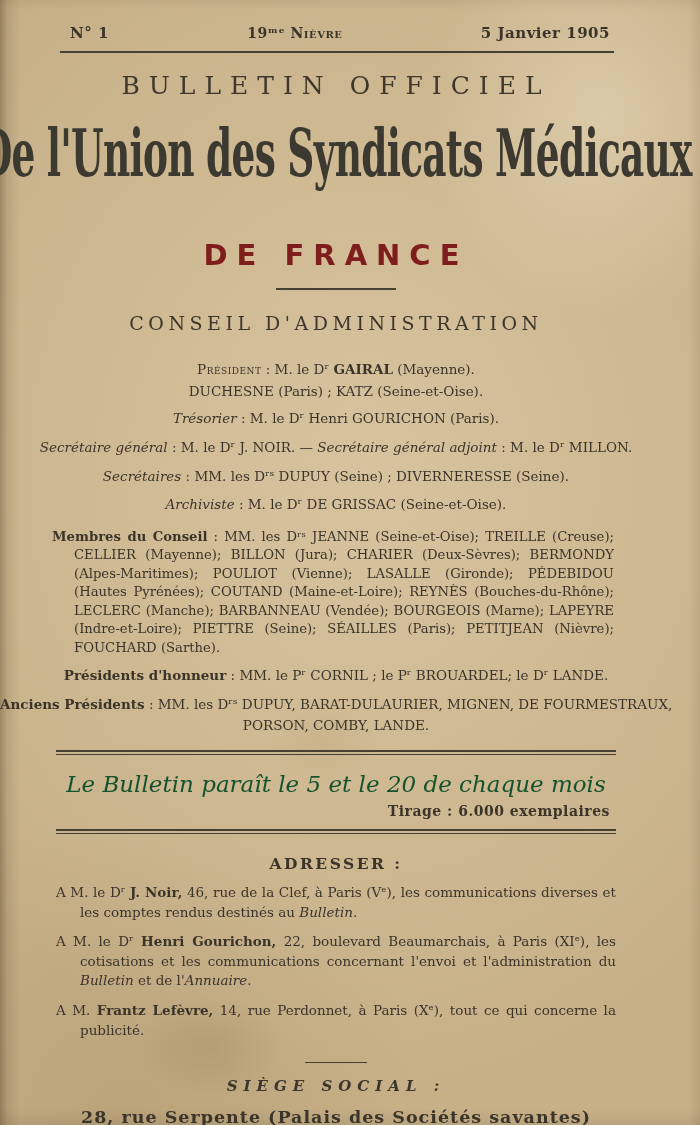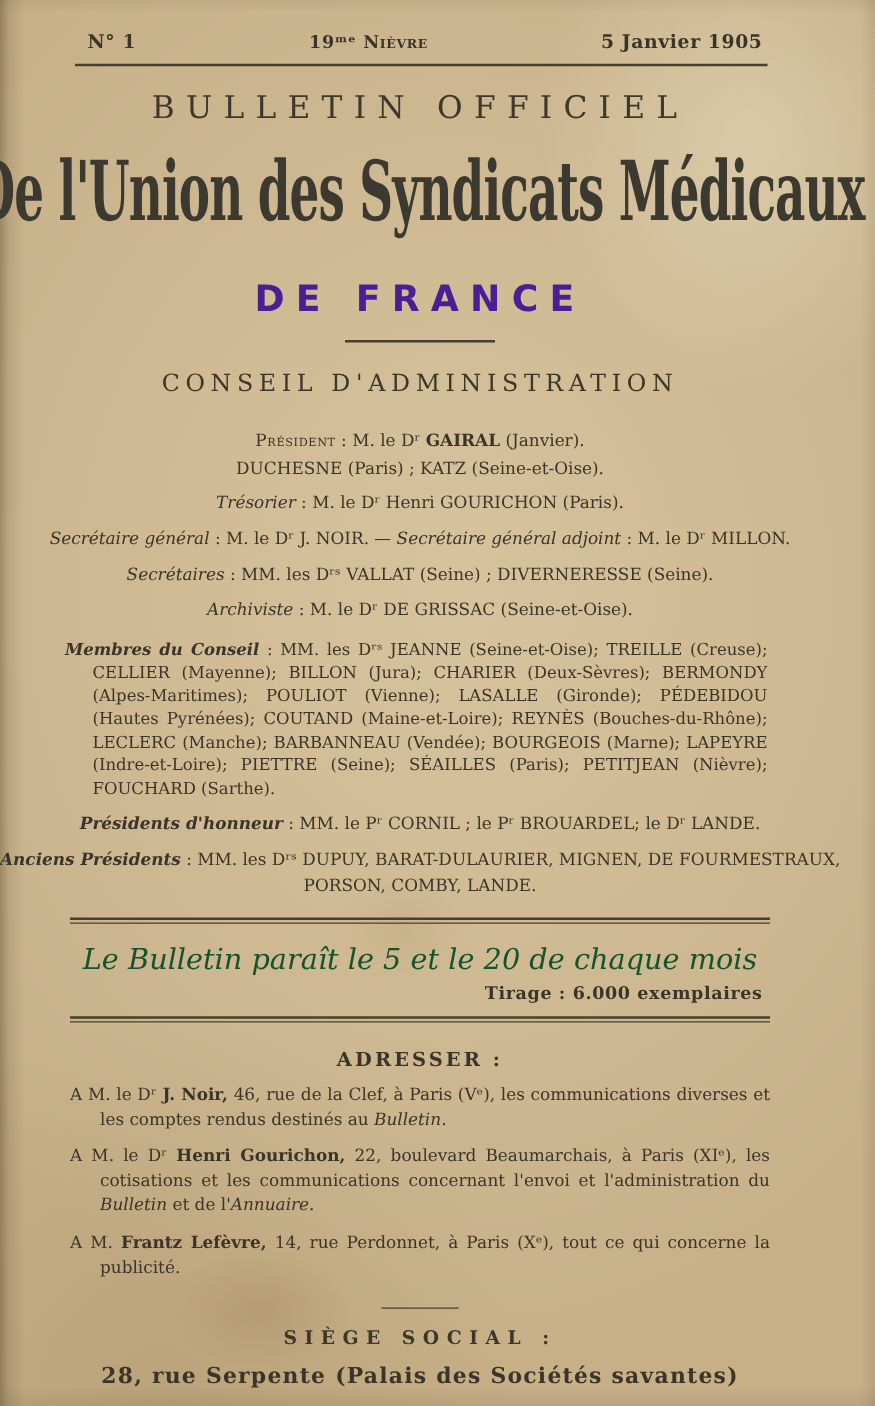--- a/index.html
+++ b/index.html
@@ -24,50 +24,50 @@
   .masthead{display:flex;justify-content:space-between;align-items:baseline;
     padding:24px 62px 0 70px;font-weight:bold;font-size:15px;letter-spacing:0.5px;}
   .masthead .mid{font-size:14px;}
   .rule-full{border:0;border-top:2px solid #45402f;margin:9px 58px 0 60px;}
 
   
   .overtitle{text-align:center;margin-top:18px;font-size:25px;letter-spacing:9px;color:#3e382b;}
   .main-title-wrap{height:88px;margin-top:8px;display:flex;justify-content:center;align-items:center;overflow:visible;}
   .main-title{font-weight:bold;font-size:50px;white-space:nowrap;color:#3c3930;
     transform:scale(0.75,1.32);letter-spacing:-1px;}
-  .sub-title{text-align:center;margin-top:26px;font-family:"DejaVu Sans","Liberation Sans",sans-serif;
-    font-weight:bold;font-size:29px;letter-spacing:9px;color:#4c1d95;}
+  .sub-title{text-align:center;margin-top:42px;font-family:"DejaVu Sans","Liberation Sans",sans-serif;
+    font-weight:bold;font-size:29px;letter-spacing:9px;color:#7f1d1d;}
   .rule-short{border:0;border-top:2px solid #45402f;width:120px;margin:16px auto 0 auto;}
 
   
   .conseil-heading{text-align:center;margin-top:22px;font-size:19px;letter-spacing:4.5px;color:#3c372b;}
   .c-line{text-align:center;font-size:13.5px;margin-top:9px;white-space:nowrap;line-height:1.45;}
   .c-line.first{margin-top:26px;}
   .sc{font-variant:small-caps;letter-spacing:0.5px;}
   .it{font-style:italic;}
-  .itb{font-style:italic;font-weight:bold;}
+  .itb{font-weight:bold;}
   .b{font-weight:bold;}
   .membres{font-size:13.2px;line-height:18.5px;text-align:justify;
     margin:13px 58px 0 52px;padding-left:22px;text-indent:-22px;white-space:normal;}
   .anciens-l2,.vice-l2{text-align:center;font-size:13.5px;margin-top:2px;line-height:1.4;}
 
   
   .dbl{border:0;border-top:2px solid #45402f;border-bottom:1px solid #45402f;height:2px;margin:0 56px;background:transparent;}
   .dbl.top{margin-top:15px;}
   .schedule{text-align:center;font-style:italic;font-size:23px;margin-top:16px;color:#14532d;}
   .tirage{text-align:right;margin:6px 62px 0 0;font-weight:bold;font-size:14px;letter-spacing:0.5px;}
   .dbl.bot{margin-top:10px;}
 
   
   .adresser-heading{text-align:center;margin-top:20px;font-weight:bold;font-size:15.5px;letter-spacing:2.5px;}
   .addr{font-size:13.5px;line-height:1.45;margin:10px 56px 0 56px;padding-left:24px;text-indent:-24px;text-align:justify;}
 
   
   .rule-tiny{border:0;border-top:1.5px solid #45402f;width:62px;margin:22px auto 0 auto;}
-  .siege-heading{text-align:center;margin-top:14px;font-weight:bold;font-size:15px;letter-spacing:6px;color:#3c372b;}
+  .siege-heading{text-align:center;margin-top:14px;font-weight:bold;font-size:15px;letter-spacing:6px;color:#3c372b;font-style:italic;}
   .siege-address{text-align:center;margin-top:12px;font-weight:bold;font-size:17.5px;letter-spacing:1px;}
 </style>
 </head>
 <body>
 
 <div class="page">
 
   <div class="masthead">
     <span>N° 1</span>
     <span class="mid sc">19ᵐᵉ Nièvre</span>
@@ -80,35 +80,35 @@
   <div class="main-title-wrap">
     <div class="main-title">De l'Union des Syndicats Médicaux</div>
   </div>
 
   <div class="sub-title">DE FRANCE</div>
   <hr class="rule-short">
 
   <div class="conseil-heading">CONSEIL D'ADMINISTRATION</div>
 
   <div class="c-line first">
-    <span class="sc">Président</span><span> : M. le Dʳ </span><span class="b">GAIRAL</span><span> (Janvier).</span>
+    <span class="sc">Président</span><span> : M. le Dʳ </span><span class="b">GAIRAL</span><span> (Mayenne).</span>
   </div>
 
   <div class="vice-l2">DUCHESNE (Paris) ; KATZ (Seine-et-Oise).</div>
 
   <div class="c-line">
     <span class="it">Trésorier</span><span> : M. le Dʳ Henri GOURICHON (Paris).</span>
   </div>
 
   <div class="c-line">
     <span class="it">Secrétaire général</span><span> : M. le Dʳ J. NOIR. — </span><span class="it">Secrétaire général adjoint</span><span> : M. le Dʳ MILLON.</span>
   </div>
 
   <div class="c-line">
-    <span class="it">Secrétaires</span><span> : MM. les Dʳˢ VALLAT (Seine) ; DIVERNERESSE (Seine).</span>
+    <span class="it">Secrétaires</span><span> : MM. les Dʳˢ DUPUY (Seine) ; DIVERNERESSE (Seine).</span>
   </div>
 
   <div class="c-line">
     <span class="it">Archiviste</span><span> : M. le Dʳ DE GRISSAC (Seine-et-Oise).</span>
   </div>
 
   <div class="membres">
     <span class="itb">Membres du Conseil</span><span> : MM. les Dʳˢ JEANNE (Seine-et-Oise); TREILLE (Creuse); CELLIER (Mayenne); BILLON (Jura); CHARIER (Deux-Sèvres); BERMONDY (Alpes-Maritimes); POULIOT (Vienne); LASALLE (Gironde); PÉDEBIDOU (Hautes Pyrénées); COUTAND (Maine-et-Loire); REYNÈS (Bouches-du-Rhône); LECLERC (Manche); BARBANNEAU (Vendée); BOURGEOIS (Marne); LAPEYRE (Indre-et-Loire); PIETTRE (Seine); SÉAILLES (Paris); PETITJEAN (Nièvre); FOUCHARD (Sarthe).</span>
   </div>
 

